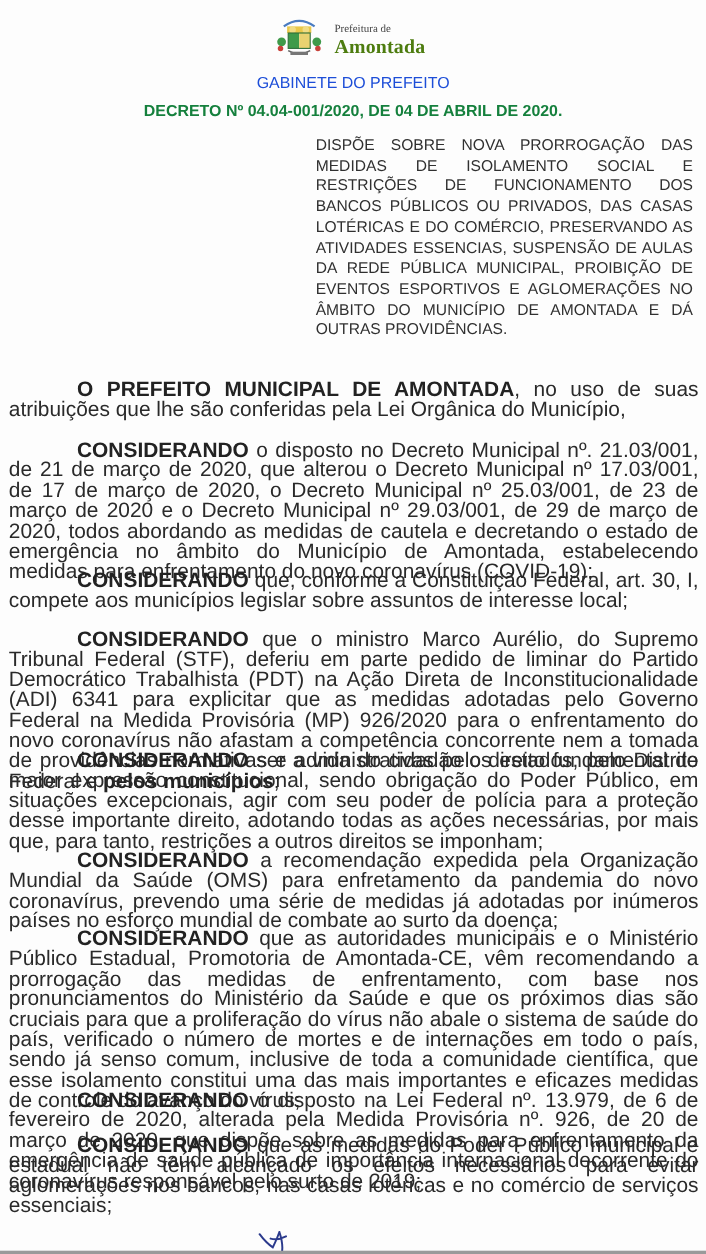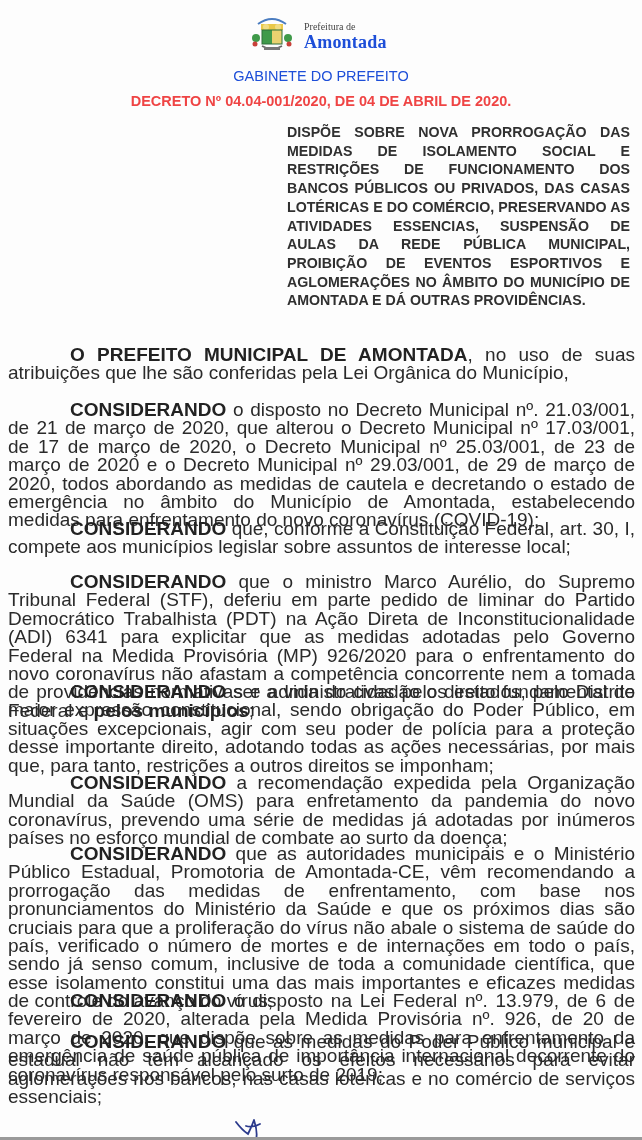--- a/index.html
+++ b/index.html
@@ -5,26 +5,26 @@
   html, body { margin: 0; padding: 0; background: #ffffff; }
   body {
     width: 642px; height: 1140px; overflow: hidden; position: relative;
     font-family: "Liberation Sans", sans-serif; color: #2b2b2b;
     background: #fdfdfd;
   }
   .header { position: absolute; top: 14px; left: 0; width: 590px; height: 46px; }
   .logo { position: absolute; left: 250px; top: 0; width: 44px; height: 42px; }
   .brand { position: absolute; left: 304px; top: 8px; line-height: 1; }
   .brand-small { font-family: "Liberation Serif", serif; font-size: 10px; color: #444; display:block; }
-  .brand-big { font-family: "Liberation Serif", serif; font-weight: bold; font-size: 18px; color: #1d4ed8; display:block; margin-top:1px; letter-spacing: 0.2px; }
+  .brand-big { font-family: "Liberation Serif", serif; font-weight: bold; font-size: 18px; color: #4d7c0f; display:block; margin-top:1px; letter-spacing: 0.2px; }
   .office { position: absolute; top: 68px; left: 0; width: 642px; text-align: center; font-size: 14.5px; color: #1d4ed8; }
-  .decree { position: absolute; top: 93px; left: 0; width: 642px; text-align: center; font-size: 14.5px; font-weight: bold; color: #ef4444; }
+  .decree { position: absolute; top: 93px; left: 0; width: 642px; text-align: center; font-size: 14.5px; font-weight: bold; color: #15803d; }
   .ementa {
     position: absolute; top: 123px; left: 287px; width: 343px;
-    font-size: 14.2px; font-weight: bold; line-height: 18.7px; text-align: justify;
+    font-size: 14.2px; font-weight: normal; line-height: 18.7px; text-align: justify;
     text-align-last: left; color: #303030;
   }
   .body-text {
     position: absolute; left: 8px; width: 627px;
     font-size: 19px; line-height: 18.4px; text-align: justify; color: #2a2a2a;
   }
   .para { margin: 0; text-indent: 62px; }
   .para b { color: #222; }
   .signature { position: absolute; left: 232px; top: 1116px; width: 40px; height: 24px; }
   .bottom-bar { position: absolute; left: 0; bottom: 0; width: 642px; height: 3px; background: #9a9a9a; }

